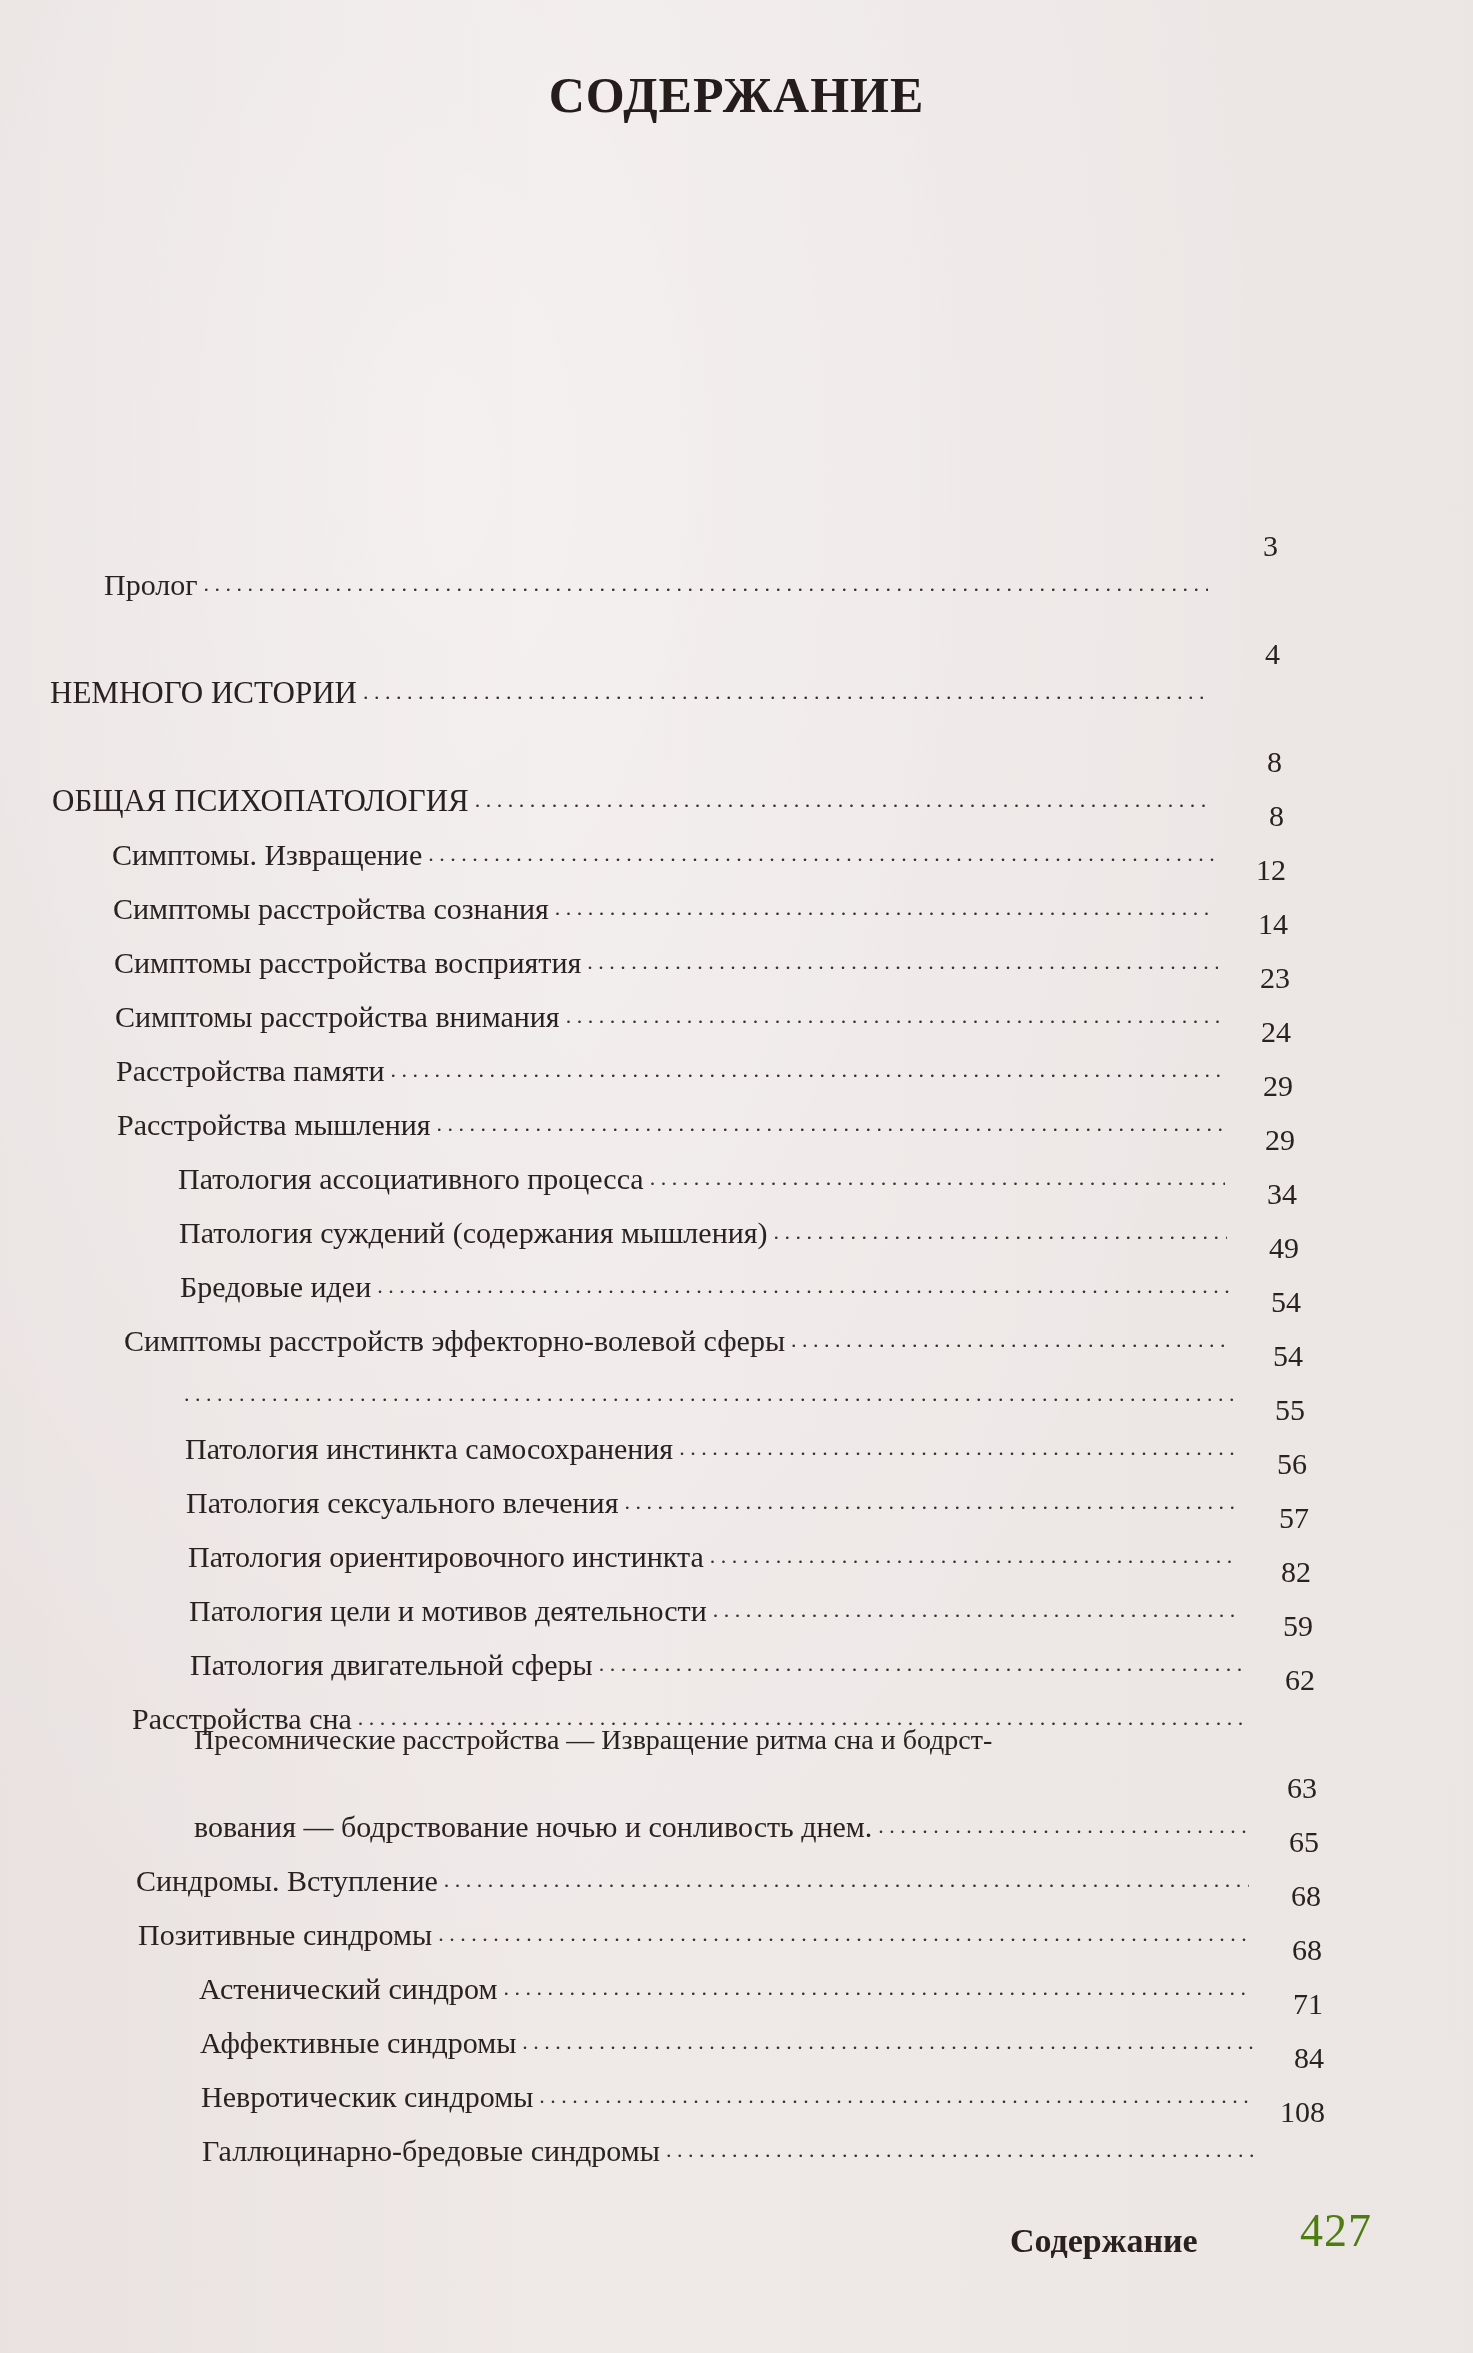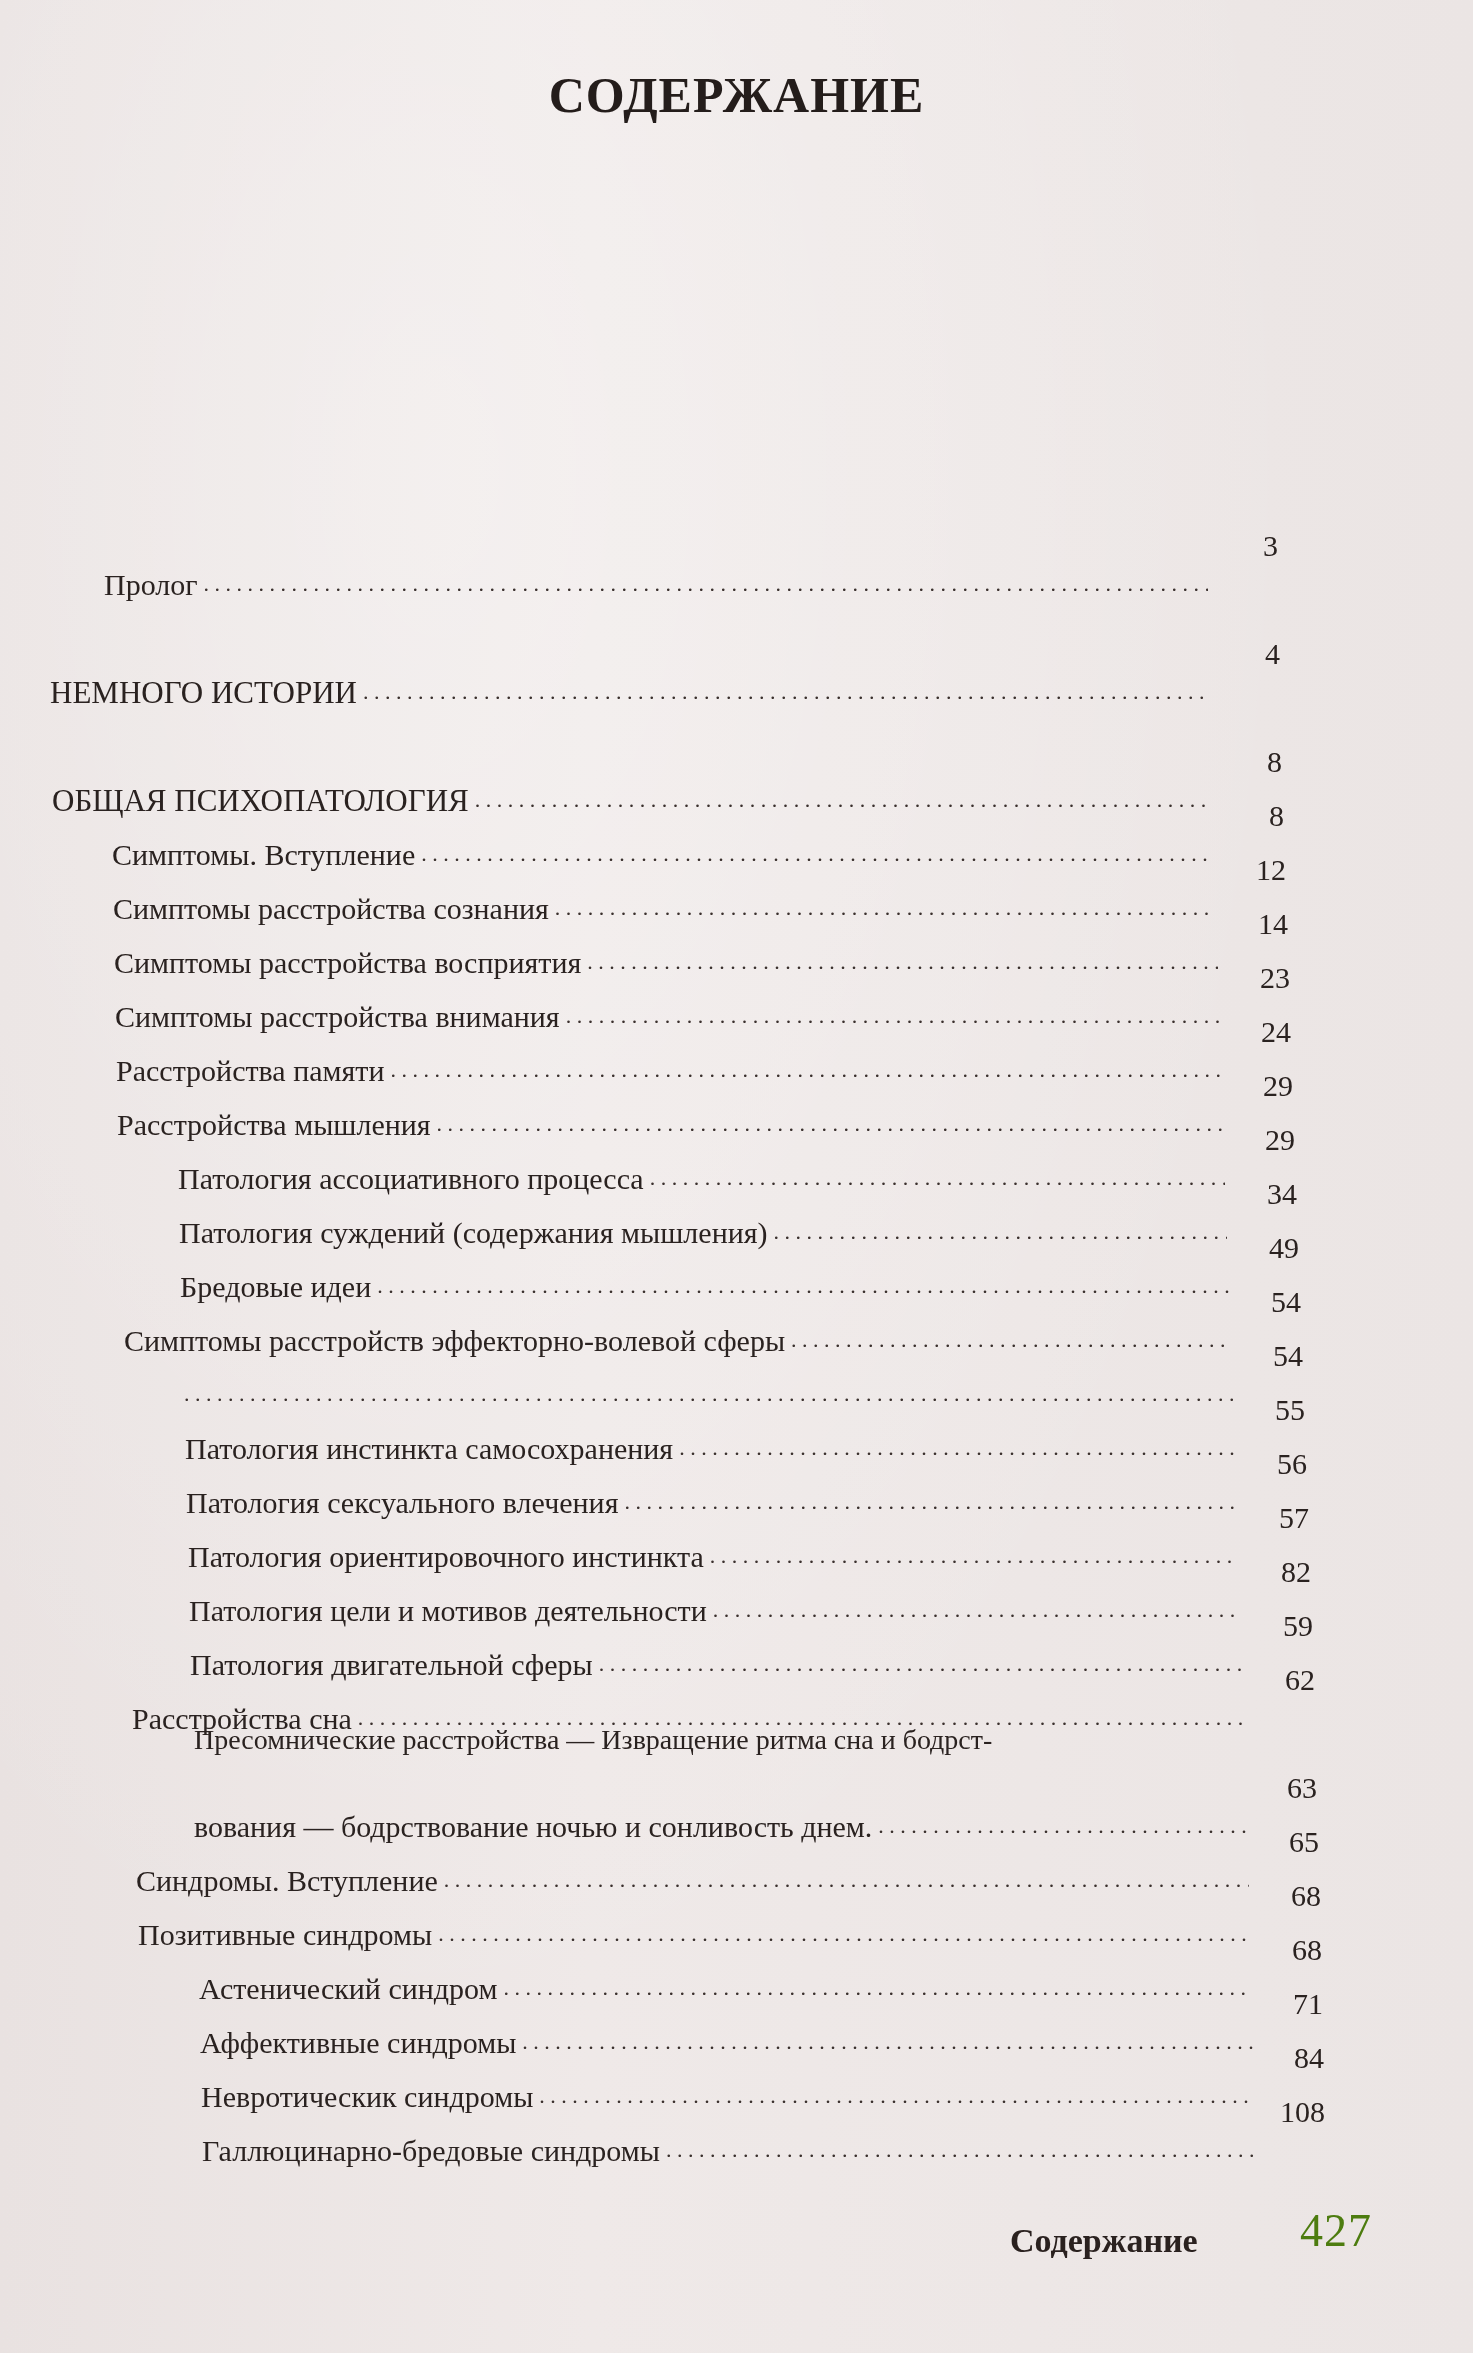--- a/index.html
+++ b/index.html
@@ -80,21 +80,21 @@
     <span class="pg">4</span>
   </div>
 
   <div class="toc-row lvl-part" style="left:52px; width:1160px; top:765px;">
     <span class="label">ОБЩАЯ ПСИХОПАТОЛОГИЯ</span>
     <span class="leader"></span>
     <span class="pg">8</span>
   </div>
 
   <div class="toc-row lvl-chapter" style="left:112px; width:1102px; top:819px;">
-    <span class="label">Симптомы. Вступление</span>
+    <span class="label">Симптомы. Извращение</span>
     <span class="leader"></span>
     <span class="pg">8</span>
   </div>
 
   <div class="toc-row lvl-chapter" style="left:113px; width:1103px; top:873px;">
     <span class="label">Симптомы расстройства сознания</span>
     <span class="leader"></span>
     <span class="pg">12</span>
   </div>
 

